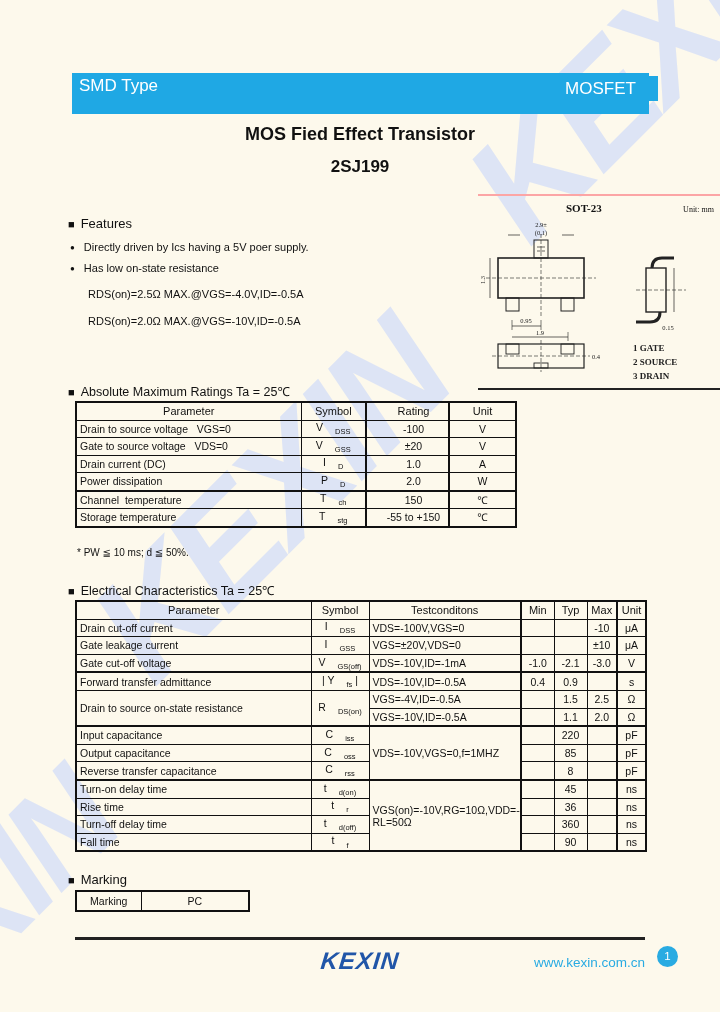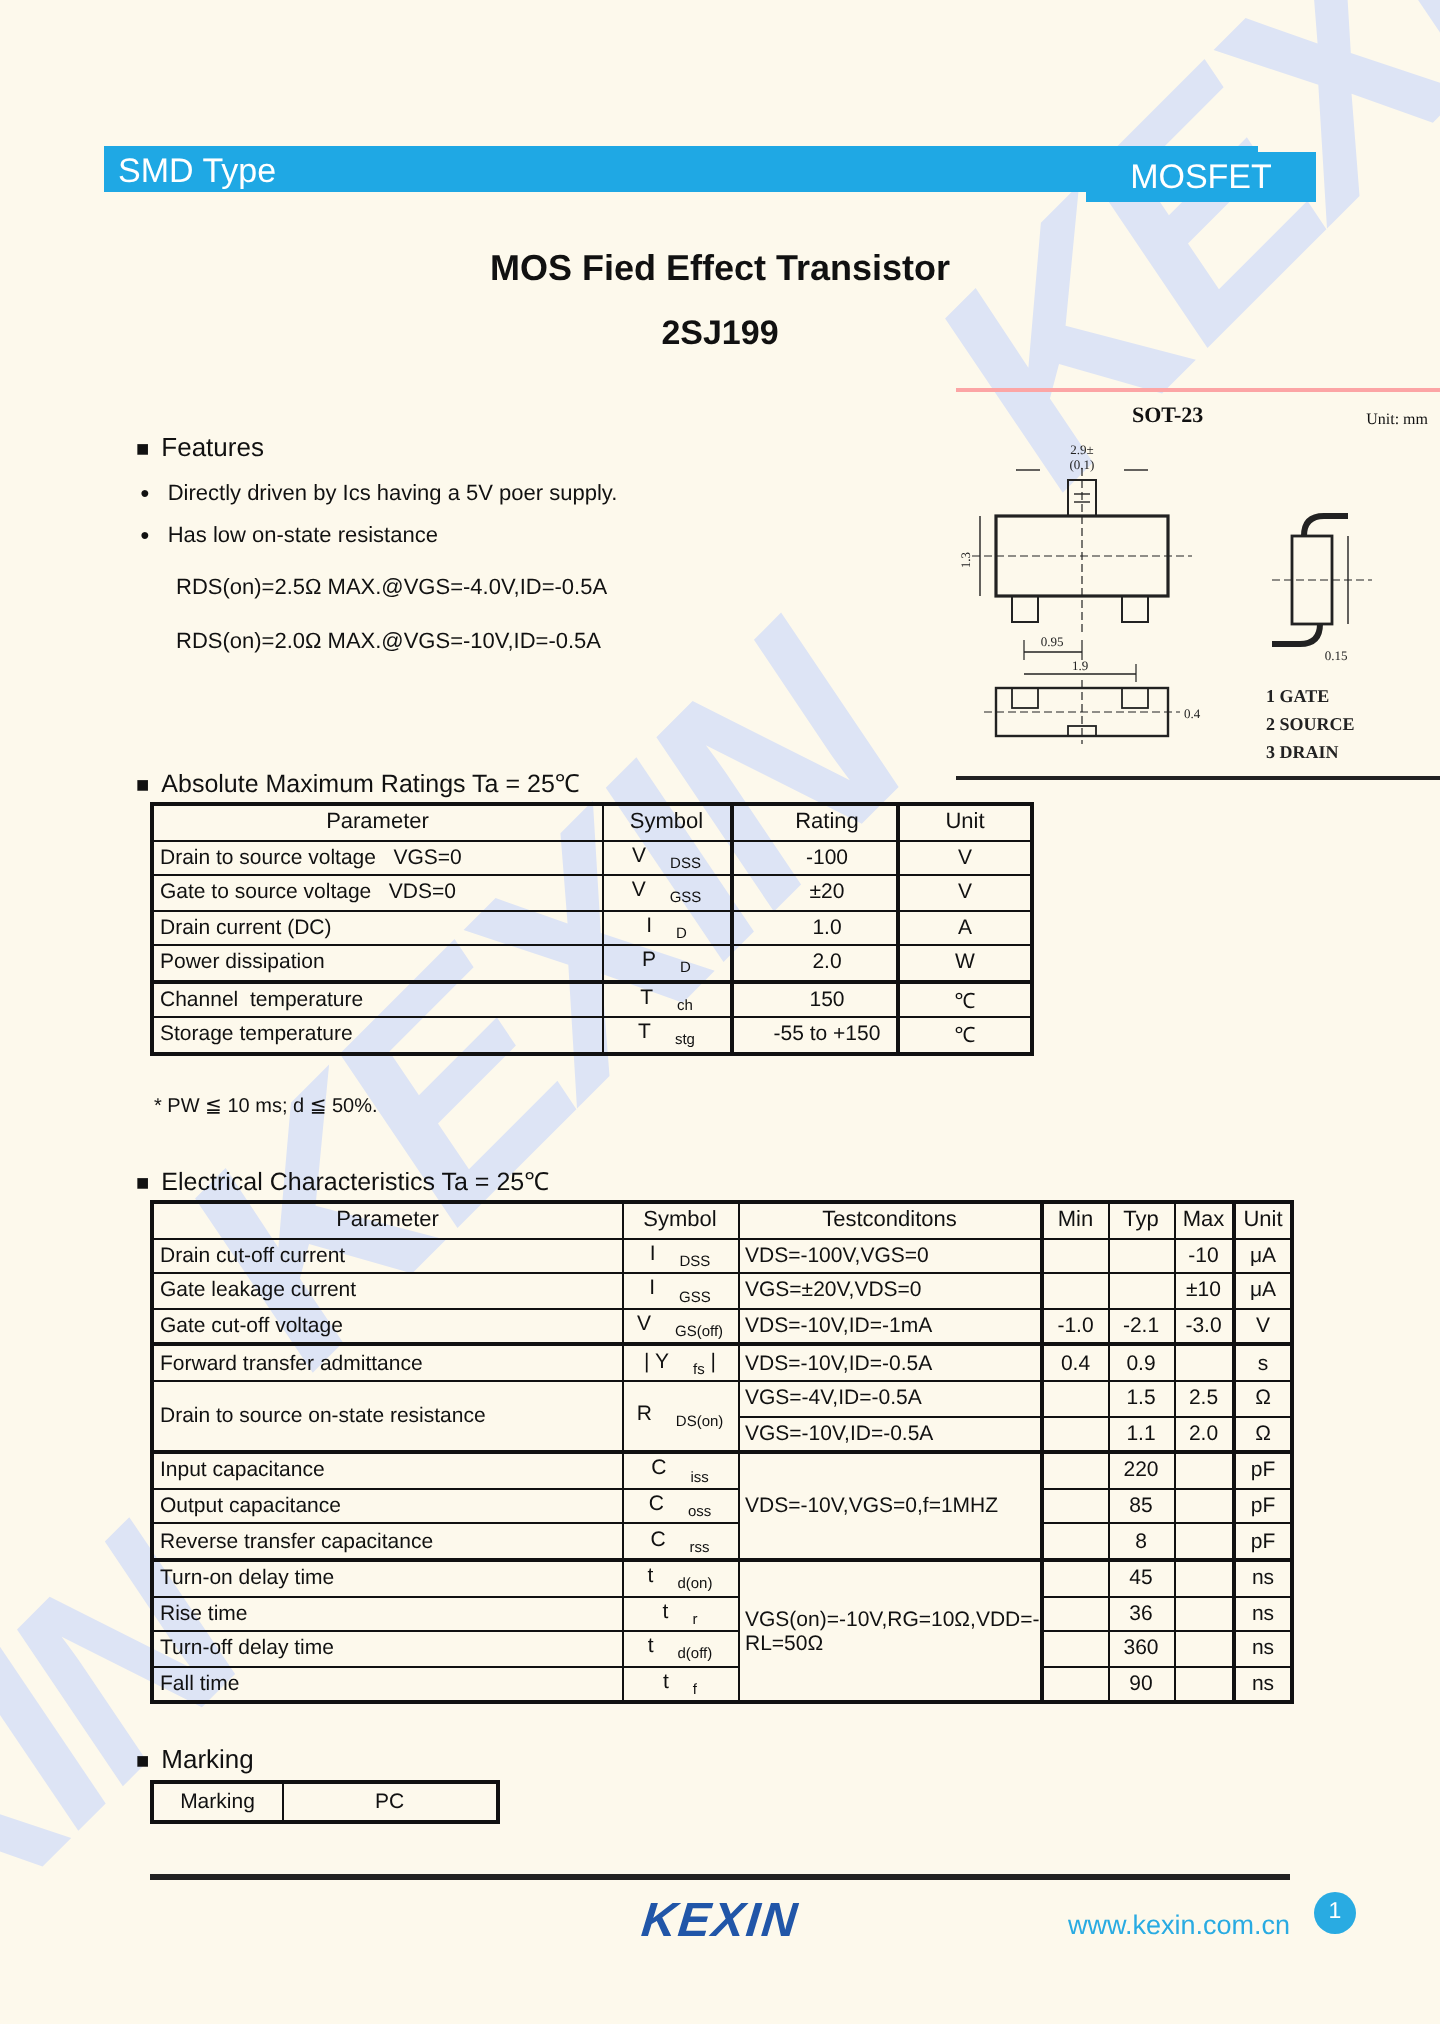--- a/index.html
+++ b/index.html
@@ -12,21 +12,21 @@
     position:absolute;z-index:0;font-weight:bold;font-style:italic;
     color:var(--watermark,#dde4f5);line-height:1;letter-spacing:-6px;
     transform:rotate(-45deg);white-space:nowrap;user-select:none;
   }
   #wm1{font-size:150px;left:430px;top:-15px;}
   #wm2{font-size:150px;left:55px;top:425px;}
   #wm3{font-size:135px;left:-235px;top:865px;}
   .content{position:absolute;inset:0;z-index:1;}
 
   
-  .hdr-bar{position:absolute;left:52px;top:73px;width:577px;height:23px;background:var(--accent,#1fa8e4);}
+  .hdr-bar{position:absolute;left:72px;top:73px;width:577px;height:41px;background:var(--accent,#1fa8e4);}
   .hdr-left{position:absolute;left:7px;top:0;line-height:25px;font-size:17px;color:#fff;}
   .hdr-right-box{position:absolute;left:543px;top:76px;width:115px;height:25px;background:var(--accent,#1fa8e4);text-align:center;}
   .hdr-right-box span{line-height:25px;font-size:17px;color:#fff;}
 
   .title1{position:absolute;left:0;right:0;top:124px;text-align:center;font-size:18px;font-weight:bold;}
   .title2{position:absolute;left:0;right:0;top:157px;text-align:center;font-size:17px;font-weight:bold;}
 
   
   .sec{position:absolute;font-size:12.5px;}
   .sq{font-size:11px;margin-right:6px;}

